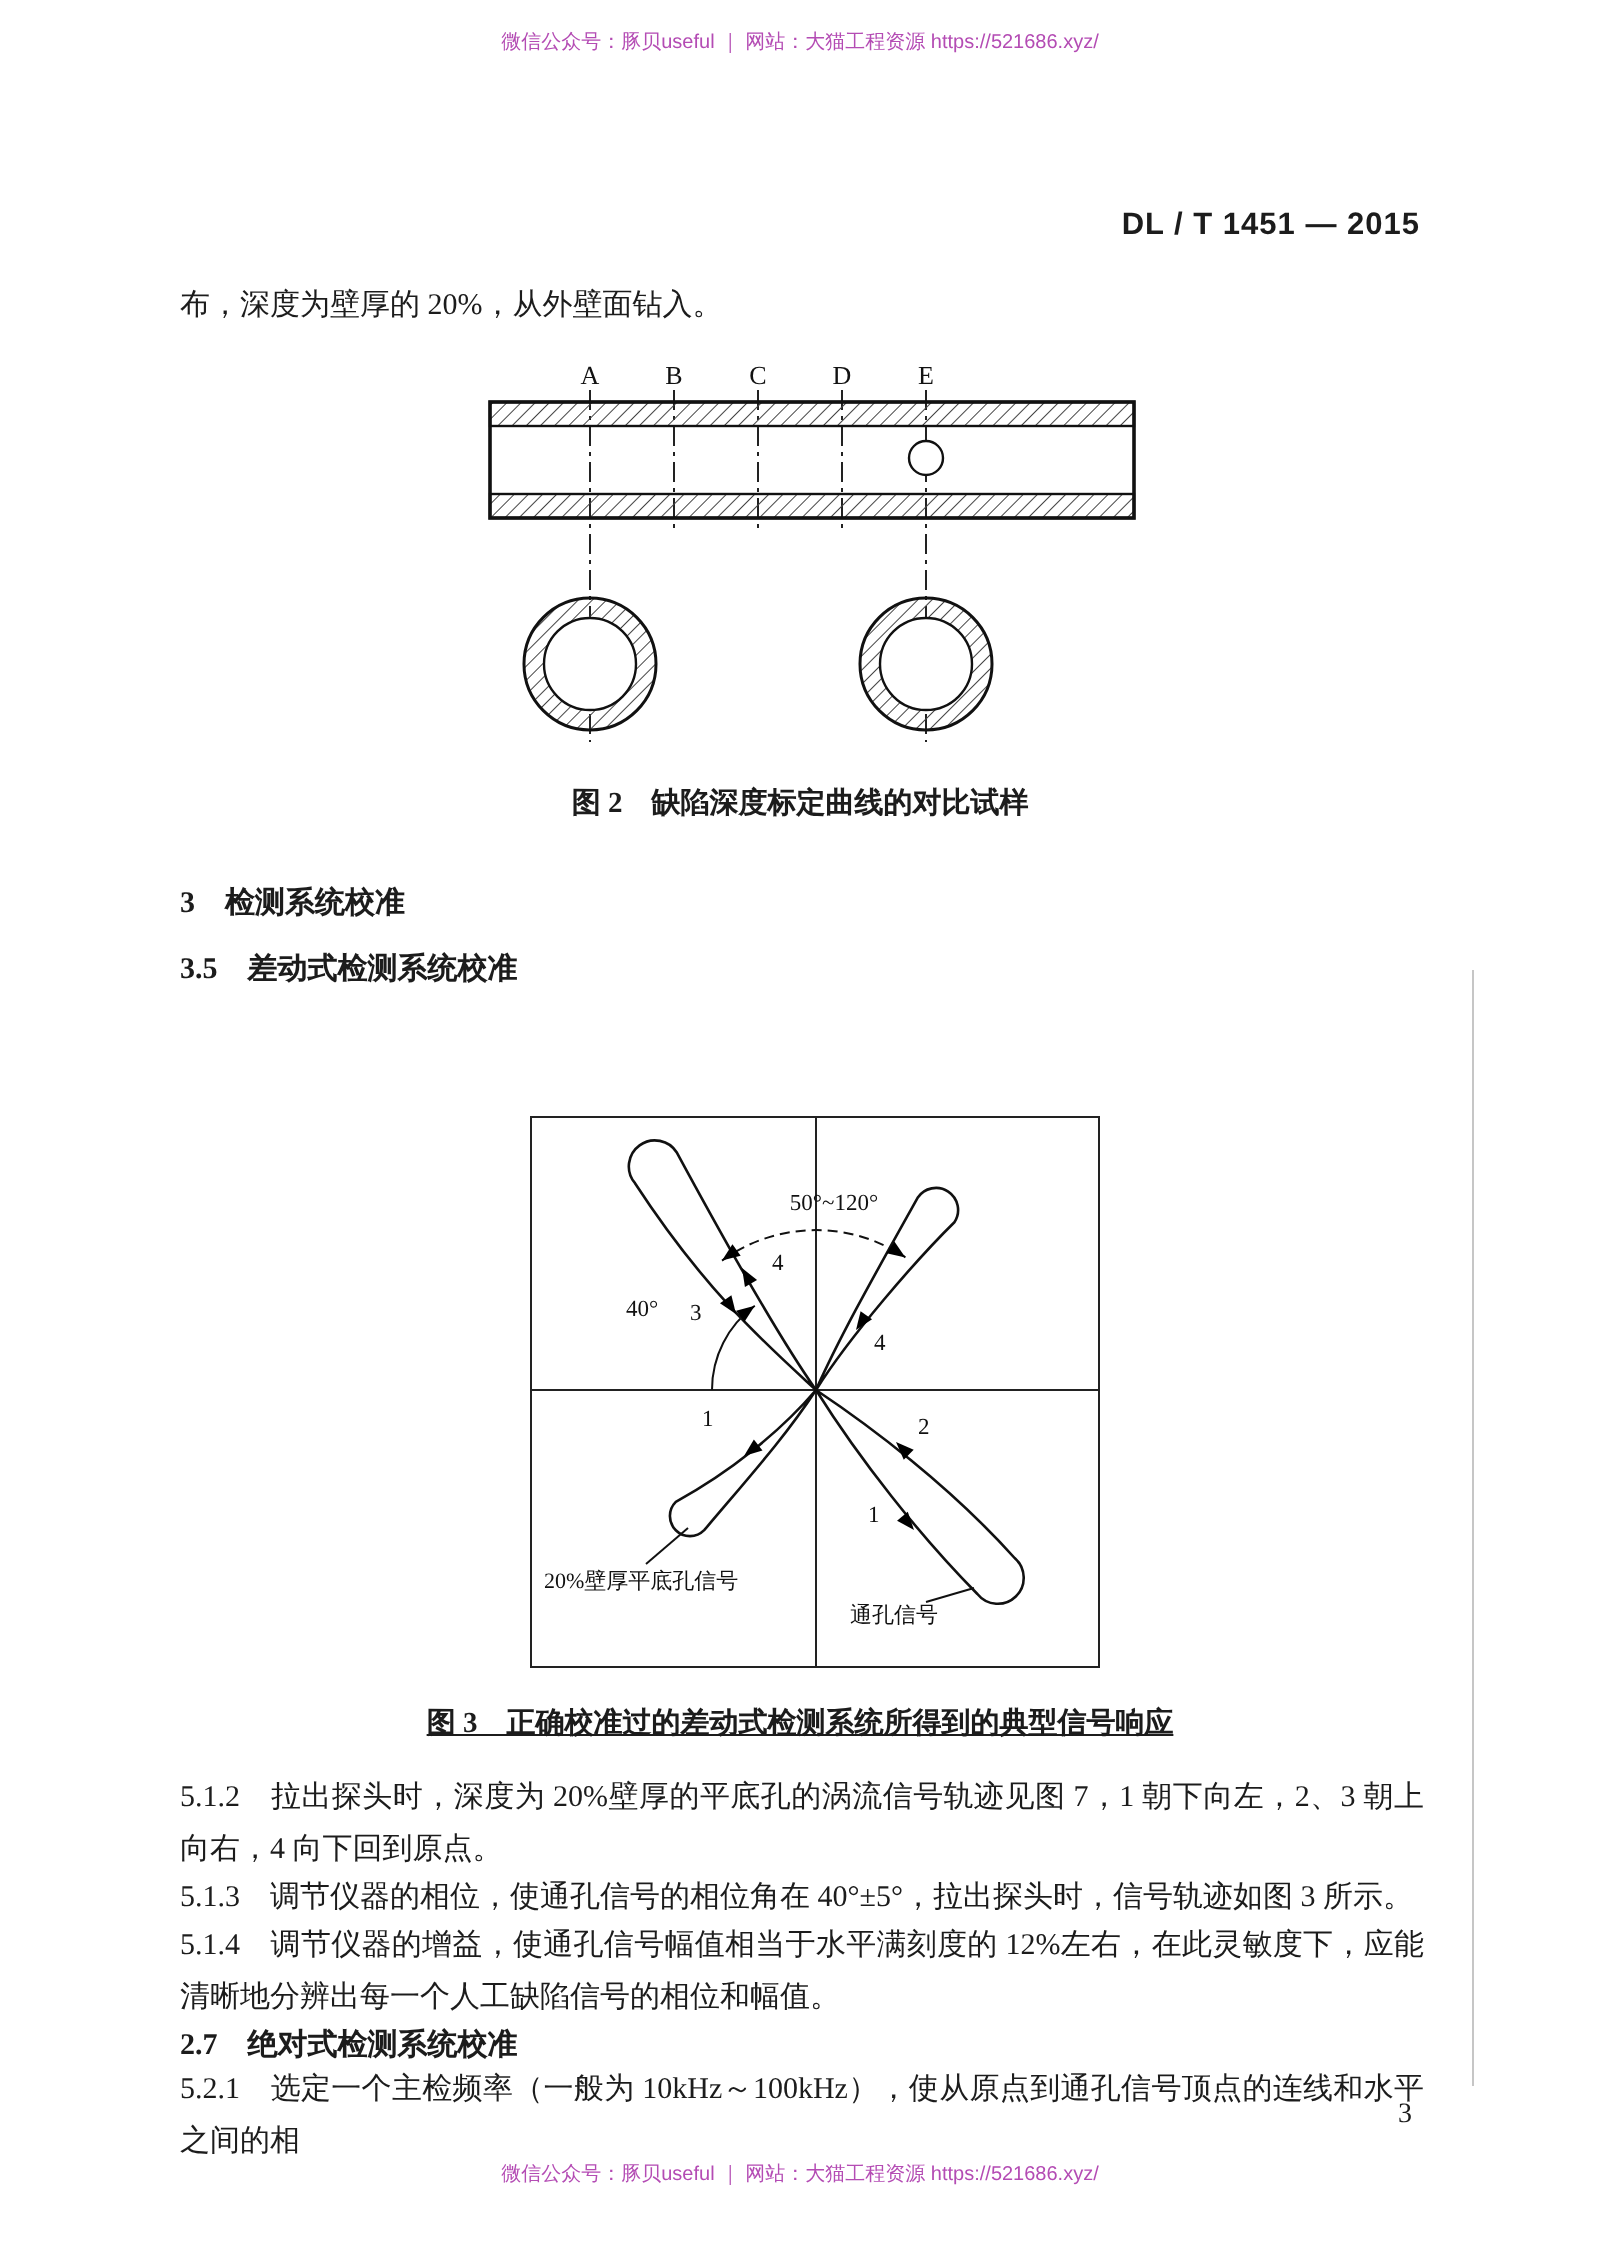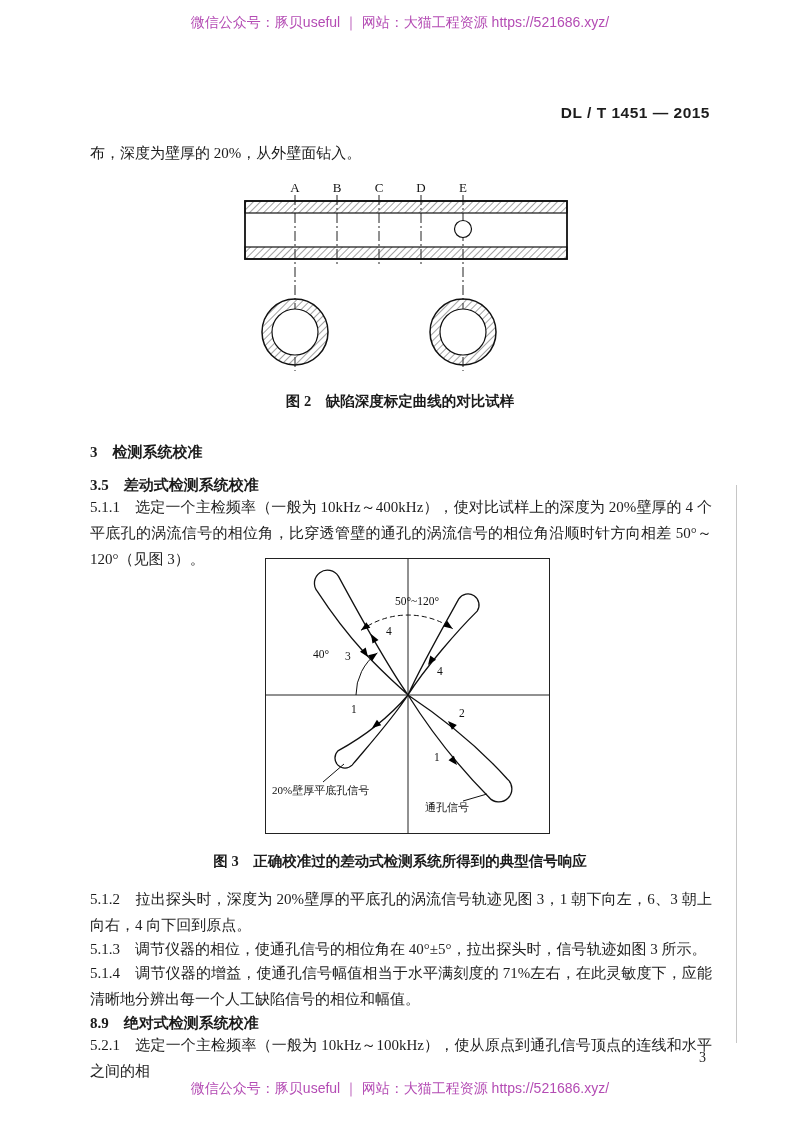--- a/index.html
+++ b/index.html
@@ -4,21 +4,21 @@
 <style>
   * { margin:0; padding:0; box-sizing:border-box; }
   html,body { background:#f4f4f4; }
   .page {
     position:relative; width:800px; height:1129px; margin:0 auto;
     background:#ffffff; overflow:hidden;
     font-family:"Liberation Serif", serif; color:#1c1c1c;
   }
   .watermark {
     position:absolute; left:0; width:100%; text-align:center;
-    color:#b44cb4; font-size:14px;
+    color:#b44cb4; font-size:10px;
     font-family:"Liberation Sans", sans-serif;
   }
   .doc-code {
     position:absolute; top:104px; right:90px;
     font-family:"Liberation Sans", sans-serif;
     font-weight:bold; font-size:15.5px; letter-spacing:0.5px;
   }
   .para {
     position:absolute; left:90px; width:622px;
     font-size:15px; line-height:26px; text-align:justify;
@@ -81,21 +81,20 @@
     <g>
       <circle cx="223" cy="160" r="33" fill="url(#hatch)" stroke="#111" stroke-width="1.5"></circle>
       <circle cx="223" cy="160" r="23" fill="#fff" stroke="#111" stroke-width="1.2"></circle>
     </g>
   </svg>
 
   <div class="caption" style="top:392px;">图 2　缺陷深度标定曲线的对比试样</div>
 
   <div class="para bold" style="top:439px;">3　检测系统校准</div>
   <div class="para bold" style="top:472px;">3.5　差动式检测系统校准</div>
-  <div class="para" style="top:494px;">5.1.1　选定一个主检频率（一般为 10kHz～400kHz），使对比试样上的深度为 20%壁厚的 4 个平底孔的涡流信号的相位角，比穿透管壁的通孔的涡流信号的相位角沿顺时针方向相差 50°～120°（见图 3）。</div>
 
   <svg class="fig" style="left:265px; top:558px;" width="285" height="276" viewBox="0 0 285 276">
 
     <rect x="0.5" y="0.5" width="284" height="275" fill="none" stroke="#222" stroke-width="1"></rect>
 
     <g stroke="#222" stroke-width="1">
       <line x1="0.5" y1="137" x2="284.5" y2="137"></line>
       <line x1="143" y1="0.5" x2="143" y2="275.5"></line>
     </g>
 
@@ -138,26 +137,26 @@
     </g>
 
     <g>
       <line x1="58" y1="224" x2="79" y2="206" stroke="#111" stroke-width="1"></line>
       <text x="7" y="236" font-size="11">20%壁厚平底孔信号</text>
       <line x1="198" y1="243" x2="222" y2="236" stroke="#111" stroke-width="1"></line>
       <text x="160" y="253" font-size="11">通孔信号</text>
     </g>
   </svg>
 
-  <div class="caption" style="top:852px;">图 3　正确校准过的差动式检测系统所得到的典型信号响应</div>
+  <div class="caption" style="top:852px;text-decoration:underline;">图 3　正确校准过的差动式检测系统所得到的典型信号响应</div>
 
-  <div class="para" style="top:886px;">5.1.2　拉出探头时，深度为 20%壁厚的平底孔的涡流信号轨迹见图 3，1 朝下向左，6、3 朝上向右，4 向下回到原点。</div>
+  <div class="para" style="top:886px;">5.1.2　拉出探头时，深度为 20%壁厚的平底孔的涡流信号轨迹见图 7，1 朝下向左，2、3 朝上向右，4 向下回到原点。</div>
   <div class="para" style="top:936px;">5.1.3　调节仪器的相位，使通孔信号的相位角在 40°±5°，拉出探头时，信号轨迹如图 3 所示。</div>
-  <div class="para" style="top:960px;">5.1.4　调节仪器的增益，使通孔信号幅值相当于水平满刻度的 71%左右，在此灵敏度下，应能清晰地分辨出每一个人工缺陷信号的相位和幅值。</div>
-  <div class="para bold" style="top:1010px;">8.9　绝对式检测系统校准</div>
+  <div class="para" style="top:960px;">5.1.4　调节仪器的增益，使通孔信号幅值相当于水平满刻度的 12%左右，在此灵敏度下，应能清晰地分辨出每一个人工缺陷信号的相位和幅值。</div>
+  <div class="para bold" style="top:1010px;">2.7　绝对式检测系统校准</div>
   <div class="para" style="top:1032px;">5.2.1　选定一个主检频率（一般为 10kHz～100kHz），使从原点到通孔信号顶点的连线和水平之间的相</div>
 
   <div class="pagenum">3</div>
 
   <div class="margin-line" style="left:736px; top:485px; height:558px;"></div>
 
   <div class="watermark" style="top:1080px;">微信公众号：豚贝useful ｜ 网站：大猫工程资源 https://521686.xyz/</div>
 
 </div>
 

